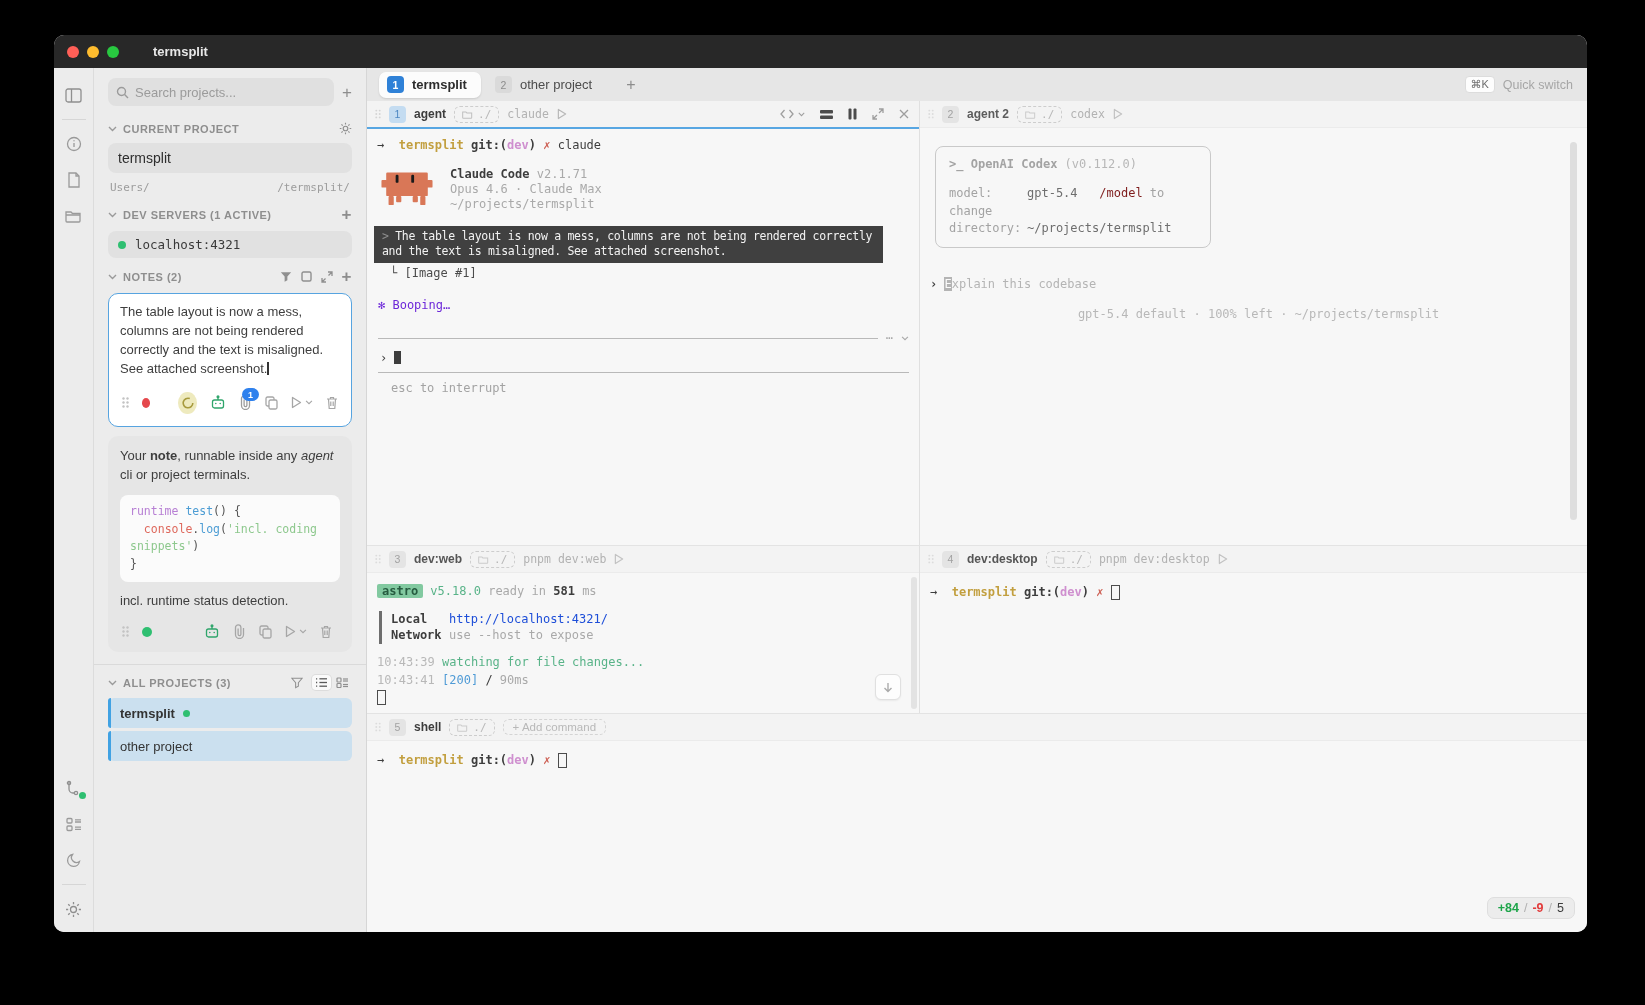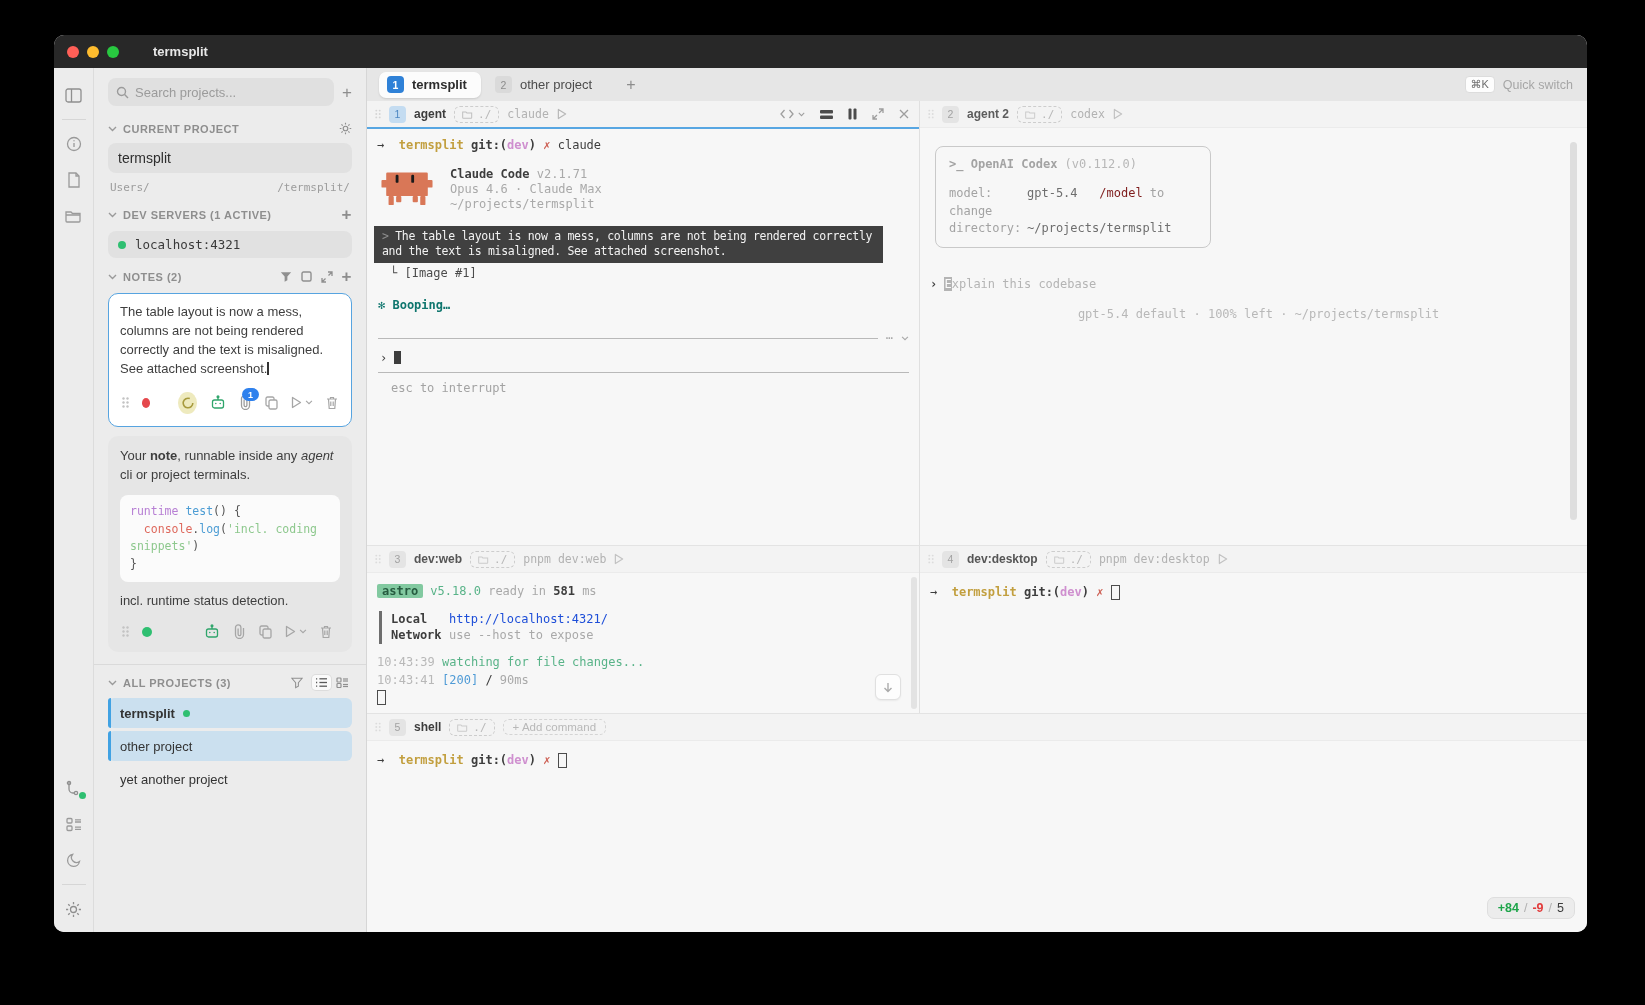--- a/index.html
+++ b/index.html
@@ -89,21 +89,21 @@
   .t-blue{color:#4f9bd6}
   .prompt-line{display:flex;gap:0;white-space:pre;}
   .cursor-hollow{display:inline-block;width:7px;height:13px;border:1px solid #4c4c4c;vertical-align:-2px;}
   .cursor-solid{display:inline-block;width:7px;height:13px;background:#3d3d3d;vertical-align:-2px;}
   .claude-row{display:flex;gap:17px;margin:13px 0 0 4px;}
   .claude-meta{color:#a9a9a9;line-height:1.28;}
   .msg-block{background:#404040;color:#f2f2f2;margin:13px 26px 0 -3px;padding:3px 8px;line-height:1.35;
     font-size:11.5px;letter-spacing:-.3px;}
   .msg-block .pre{color:#8e8e8e;}
   .img-ref{color:#4c4c4c;margin:3px 0 0 13px;}
-  .booping{margin:17px 0 0 1px;color:#0f766e;font-weight:bold;}
+  .booping{margin:17px 0 0 1px;color:#6d28d9;}
   .input-box{margin:17px 0 0 1px;}
   .rule{border-top:1px solid #b9b9b9;}
   .rule-row{display:flex;align-items:center;gap:8px;}
   .rule-row .rule{flex:1;}
   .ibox-prompt{padding:5px 2px;}
   .esc-hint{color:#a3a3a3;margin:8px 0 0 14px;}
   
   .codex-box{border:1px solid #c9c9c9;border-radius:8px;padding:9px 13px;width:248px;color:#a3a3a3;line-height:1.45;margin:9px 0 0 5px;}
   .codex-box .hdr{margin-bottom:12px;}
   .codex-box .lbl{display:inline-block;width:78px;}
@@ -442,23 +442,20 @@
           </span>
         </span>
       </div>
 
       <div class="proj-row proj-sel">
         <span style="font-weight:bold">termsplit</span>
         <span class="proj-dot"></span>
       </div>
       <div class="proj-row proj-sel">
         <span>other project</span>
-      </div>
-      <div class="proj-row">
-        <span>yet another project</span>
       </div>
     </div>
 
     <div class="main">
       <div class="tabbar">
         <div class="tab active">
           <span class="tab-num blue">1</span>
           <span>termsplit</span>
         </div>
         <div class="tab">

